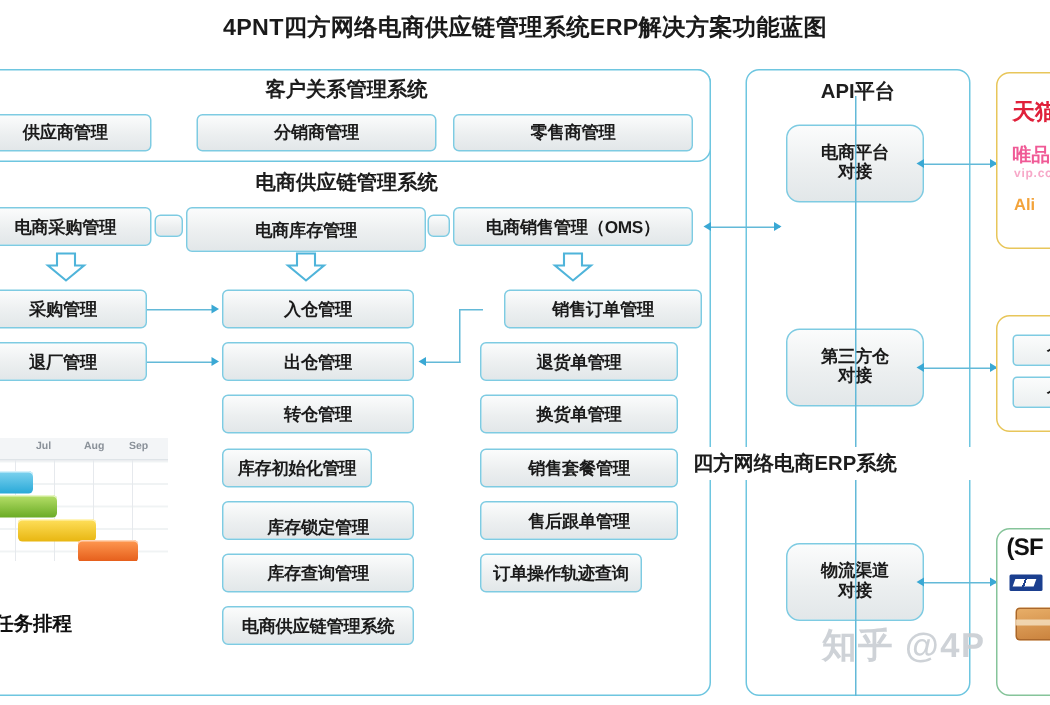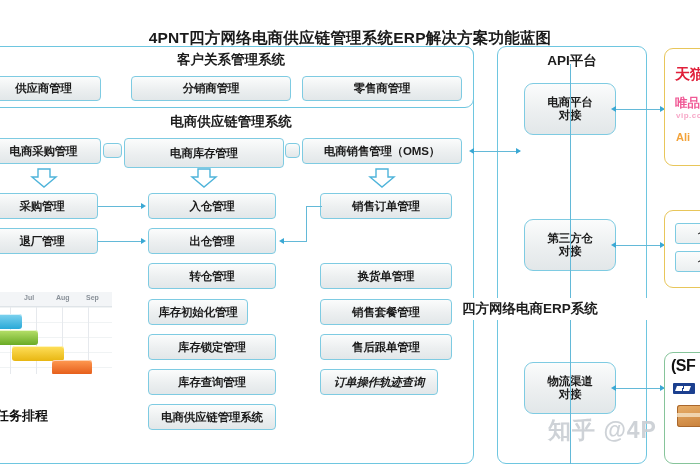--- a/index.html
+++ b/index.html
@@ -8,21 +8,20 @@
     font-family:"Liberation Sans","DejaVu Sans",sans-serif;
     position:relative;
   }
   #stage{position:absolute;left:0;top:0;width:700px;height:470px;}
 
   
   .title{
     position:absolute;left:0;top:8px;width:700px;text-align:center;
     font-size:15.5px;font-weight:bold;color:#1a1a1a;letter-spacing:.2px;
     white-space:nowrap;
-    margin-top:20px;
   }
 
   
   .panel{
     position:absolute;border:1.6px solid #6ec6e0;border-radius:9px;
     background:#ffffff;box-sizing:border-box;
   }
   .panel-label{
     position:absolute;text-align:center;font-size:13.5px;font-weight:bold;
     color:#1d1d1d;white-space:nowrap;
@@ -191,43 +190,46 @@
   </div>
   <div class="box" style="left:148px;top:228px;width:128px;height:26px;">
     <span>出仓管理</span>
   </div>
   <div class="box" style="left:148px;top:263px;width:128px;height:26px;">
     <span>转仓管理</span>
   </div>
   <div class="box" style="left:148px;top:299px;width:100px;height:26px;">
     <span>库存初始化管理</span>
   </div>
-  <div class="box" style="left:148px;top:334px;width:128px;height:26px;">
+  <div class="box" style="left:148px;top:334px;width:128px;height:26px;align-items:flex-end;">
     <span>库存锁定管理</span>
   </div>
   <div class="box" style="left:148px;top:369px;width:128px;height:26px;font-family:Liberation Serif, serif;">
     <span>库存查询管理</span>
   </div>
   <div class="box" style="left:148px;top:404px;width:128px;height:26px;">
     <span>电商供应链管理系统</span>
   </div>
 
-  <div class="box" style="left:320px;top:193px;width:132px;height:26px;">
+  <div class="box" style="left:336px;top:193px;width:132px;height:26px;">
     <span>销售订单管理</span>
+  </div>
+  <div class="box" style="left:320px;top:228px;width:132px;height:26px;">
+    <span>退货单管理</span>
   </div>
   <div class="box" style="left:320px;top:263px;width:132px;height:26px;">
     <span>换货单管理</span>
   </div>
   <div class="box" style="left:320px;top:299px;width:132px;height:26px;">
     <span>销售套餐管理</span>
   </div>
   <div class="box" style="left:320px;top:334px;width:132px;height:26px;">
     <span>售后跟单管理</span>
   </div>
-  <div class="box" style="left:320px;top:369px;width:118px;height:26px;font-style:italic;">
+  <div class="box" style="left:320px;top:369px;width:108px;height:26px;">
     <span>订单操作轨迹查询</span>
   </div>
 
   <div class="vline" style="left:306px;top:206px;height:36px;"></div>
   <div class="hline" style="left:306px;top:206px;width:16px;"></div>
   <div class="hline" style="left:284px;top:241px;width:23px;"></div>
   <div class="arrow-l" style="left:279px;top:237.5px;"></div>
 
   <div class="panel" style="left:497px;top:46px;width:150px;height:418px;"></div>
   <div class="panel-label" style="left:497px;top:52px;width:150px;">API平台</div>

